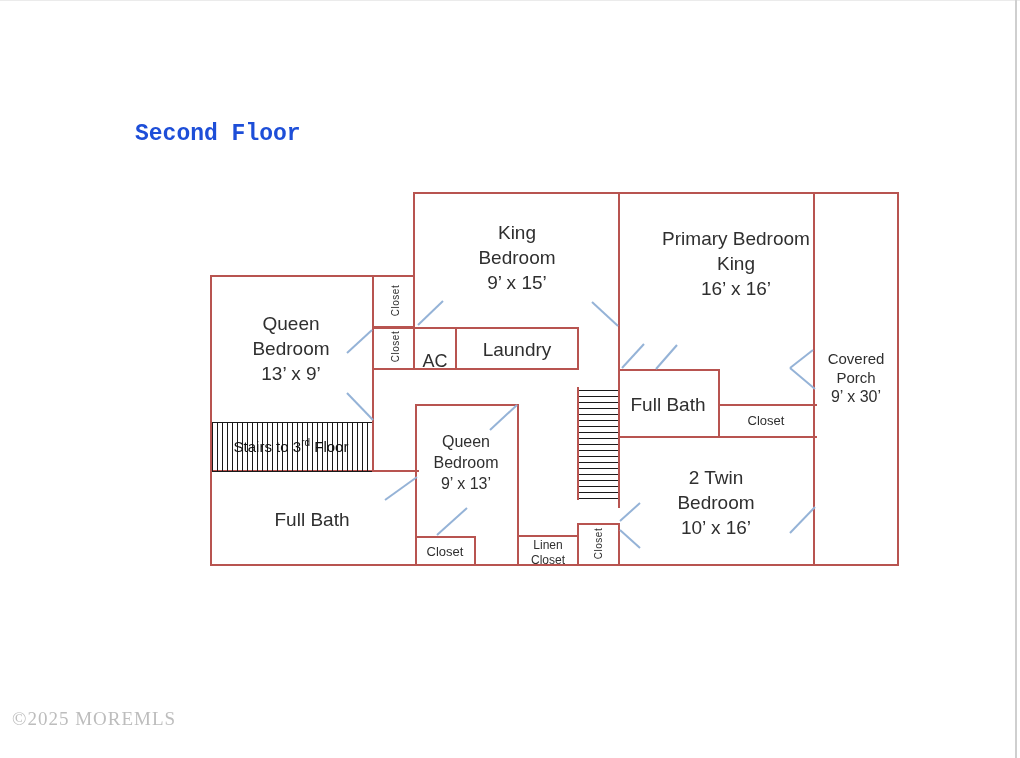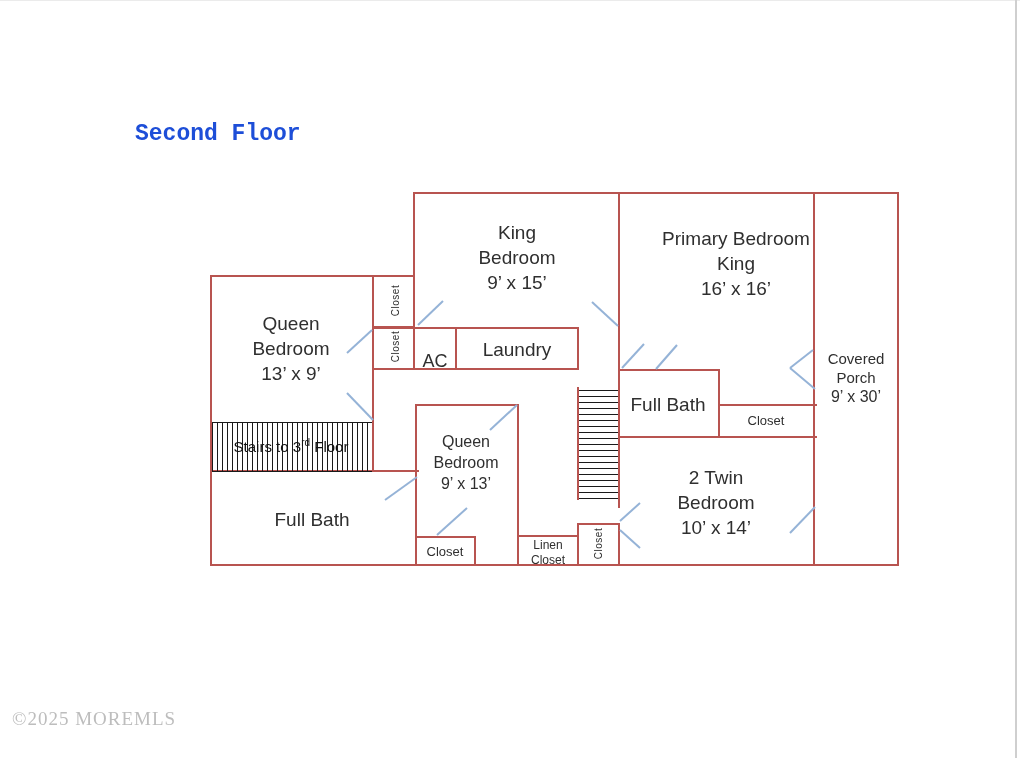--- a/index.html
+++ b/index.html
@@ -119,21 +119,21 @@
 
   <div class="label porch-label" style="left:856px;top:349px;">
     <div>Covered</div>
     <div>Porch</div>
     <div class="dim">9’ x 30’</div>
   </div>
 
   <div class="label room-big" style="left:716px;top:465px;">
     <div>2 Twin</div>
     <div>Bedroom</div>
-    <div>10’ x 14’</div>
+    <div>10’ x 16’</div>
   </div>
 
   <div class="label room-med" style="left:466px;top:431px;">
     <div>Queen</div>
     <div>Bedroom</div>
     <div>9’ x 13’</div>
   </div>
 
   <div class="label room-big" style="left:312px;top:507px;">Full Bath</div>
 

